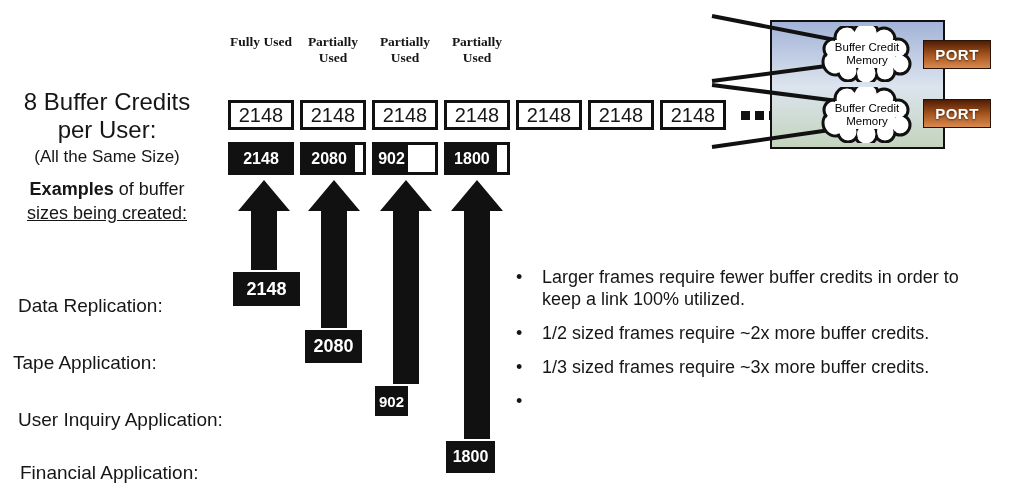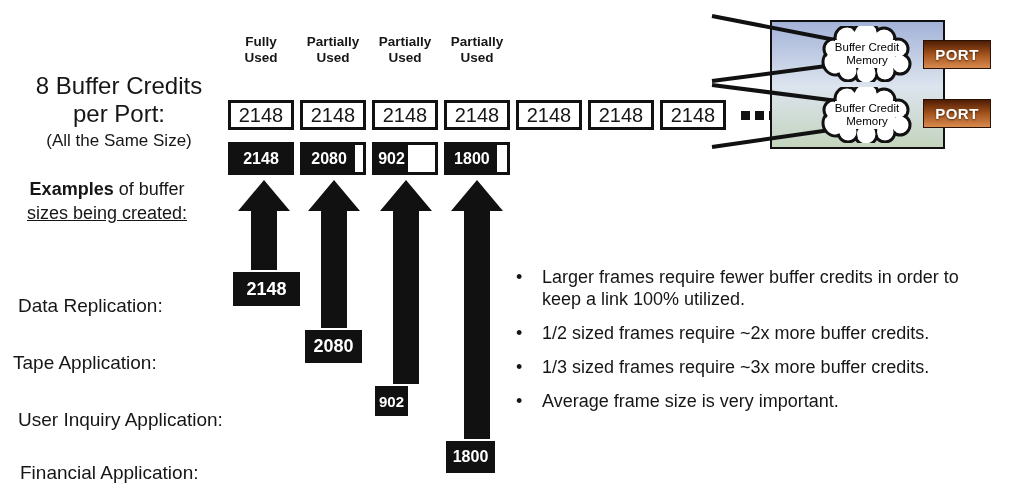--- a/index.html
+++ b/index.html
@@ -1,30 +1,30 @@
 <!DOCTYPE html>
 <html><head>
 <meta charset="utf-8">
 <style>
   html,body{margin:0;padding:0;background:#fff;}
   .canvas{
     position:relative; width:1024px; height:492px; background:#ffffff;
     font-family:"Liberation Sans", sans-serif; color:#161616; overflow:hidden;
   }
   
-  .title-block{position:absolute; left:0; top:72px; width:214px; text-align:center;padding-left:12px;}
+  .title-block{position:absolute; left:0; top:88px; width:214px; text-align:center;}
   .title-main{font-size:24px; line-height:28px;}
   .title-sub{font-size:17px; margin-top:3px;}
   .examples-block{position:absolute; left:0; top:177px; width:214px; text-align:center; font-size:18px; line-height:24px;}
   .examples-bold{font-weight:bold;text-align:center;}
   .examples-underline{text-decoration:underline;}
   .app-label{position:absolute; font-size:19px; white-space:nowrap;margin-top:21px;}
 
   
-  .headers-row{position:absolute; left:228px; top:34px; display:flex; gap:6px;}
+  .headers-row{position:absolute; left:228px; top:34px; display:flex; gap:6px;font-family:Liberation Serif, serif;}
   .header-cell{width:66px; text-align:center; font-weight:bold; font-size:13.5px; line-height:16px;}
 
   
   .credit-row{position:absolute; left:228px; top:100px; display:flex; gap:6px; align-items:center;}
   .credit-box{width:60px; height:24px; border:3px solid #111; background:#fff;
               display:flex; align-items:center; justify-content:center; font-size:20px;}
   .dots{display:flex; gap:5px; margin-left:9px;}
   .dot{width:9px; height:9px; background:#111;}
 
   .usage-row{position:absolute; left:228px; top:142px; display:flex; gap:6px;}
@@ -67,21 +67,21 @@
   .port-1{top:40px;}
   .port-2{top:99px;}
 </style>
 </head>
 <body>
 
 <div class="canvas">
 
   <div class="title-block">
     <div class="title-main">8 Buffer Credits</div>
-    <div class="title-main">per Port:</div>
+    <div class="title-main">per User:</div>
     <div class="title-sub">(All the Same Size)</div>
   </div>
 
   <div class="examples-block">
     <div><span class="examples-bold">Examples</span><span> of buffer</span></div>
     <div><span class="examples-underline">sizes being created:</span></div>
   </div>
 
   <div class="app-label" style="left:18px; top:274px;">Data Replication:</div>
   <div class="app-label" style="left:13px; top:331px;">Tape Application:</div>
@@ -146,21 +146,20 @@
     <div class="bullet">
       <span class="bullet-marker">•</span>
       <span>1/2 sized frames require ~2x more buffer credits.</span>
     </div>
     <div class="bullet">
       <span class="bullet-marker">•</span>
       <span>1/3 sized frames require ~3x more buffer credits.</span>
     </div>
     <div class="bullet">
       <span class="bullet-marker">•</span>
-      <span>Average frame size is very important.</span>
     </div>
   </div>
 
   <div class="switch-panel"></div>
 
   <svg class="overlay" viewBox="0 0 1024 492" xmlns="http://www.w3.org/2000/svg">
 
     <line x1="712" y1="16" x2="866" y2="46" stroke="#111" stroke-width="4"></line>
     <line x1="712" y1="81" x2="849" y2="63" stroke="#111" stroke-width="4"></line>
     <line x1="712" y1="85" x2="853" y2="103" stroke="#111" stroke-width="4"></line>

